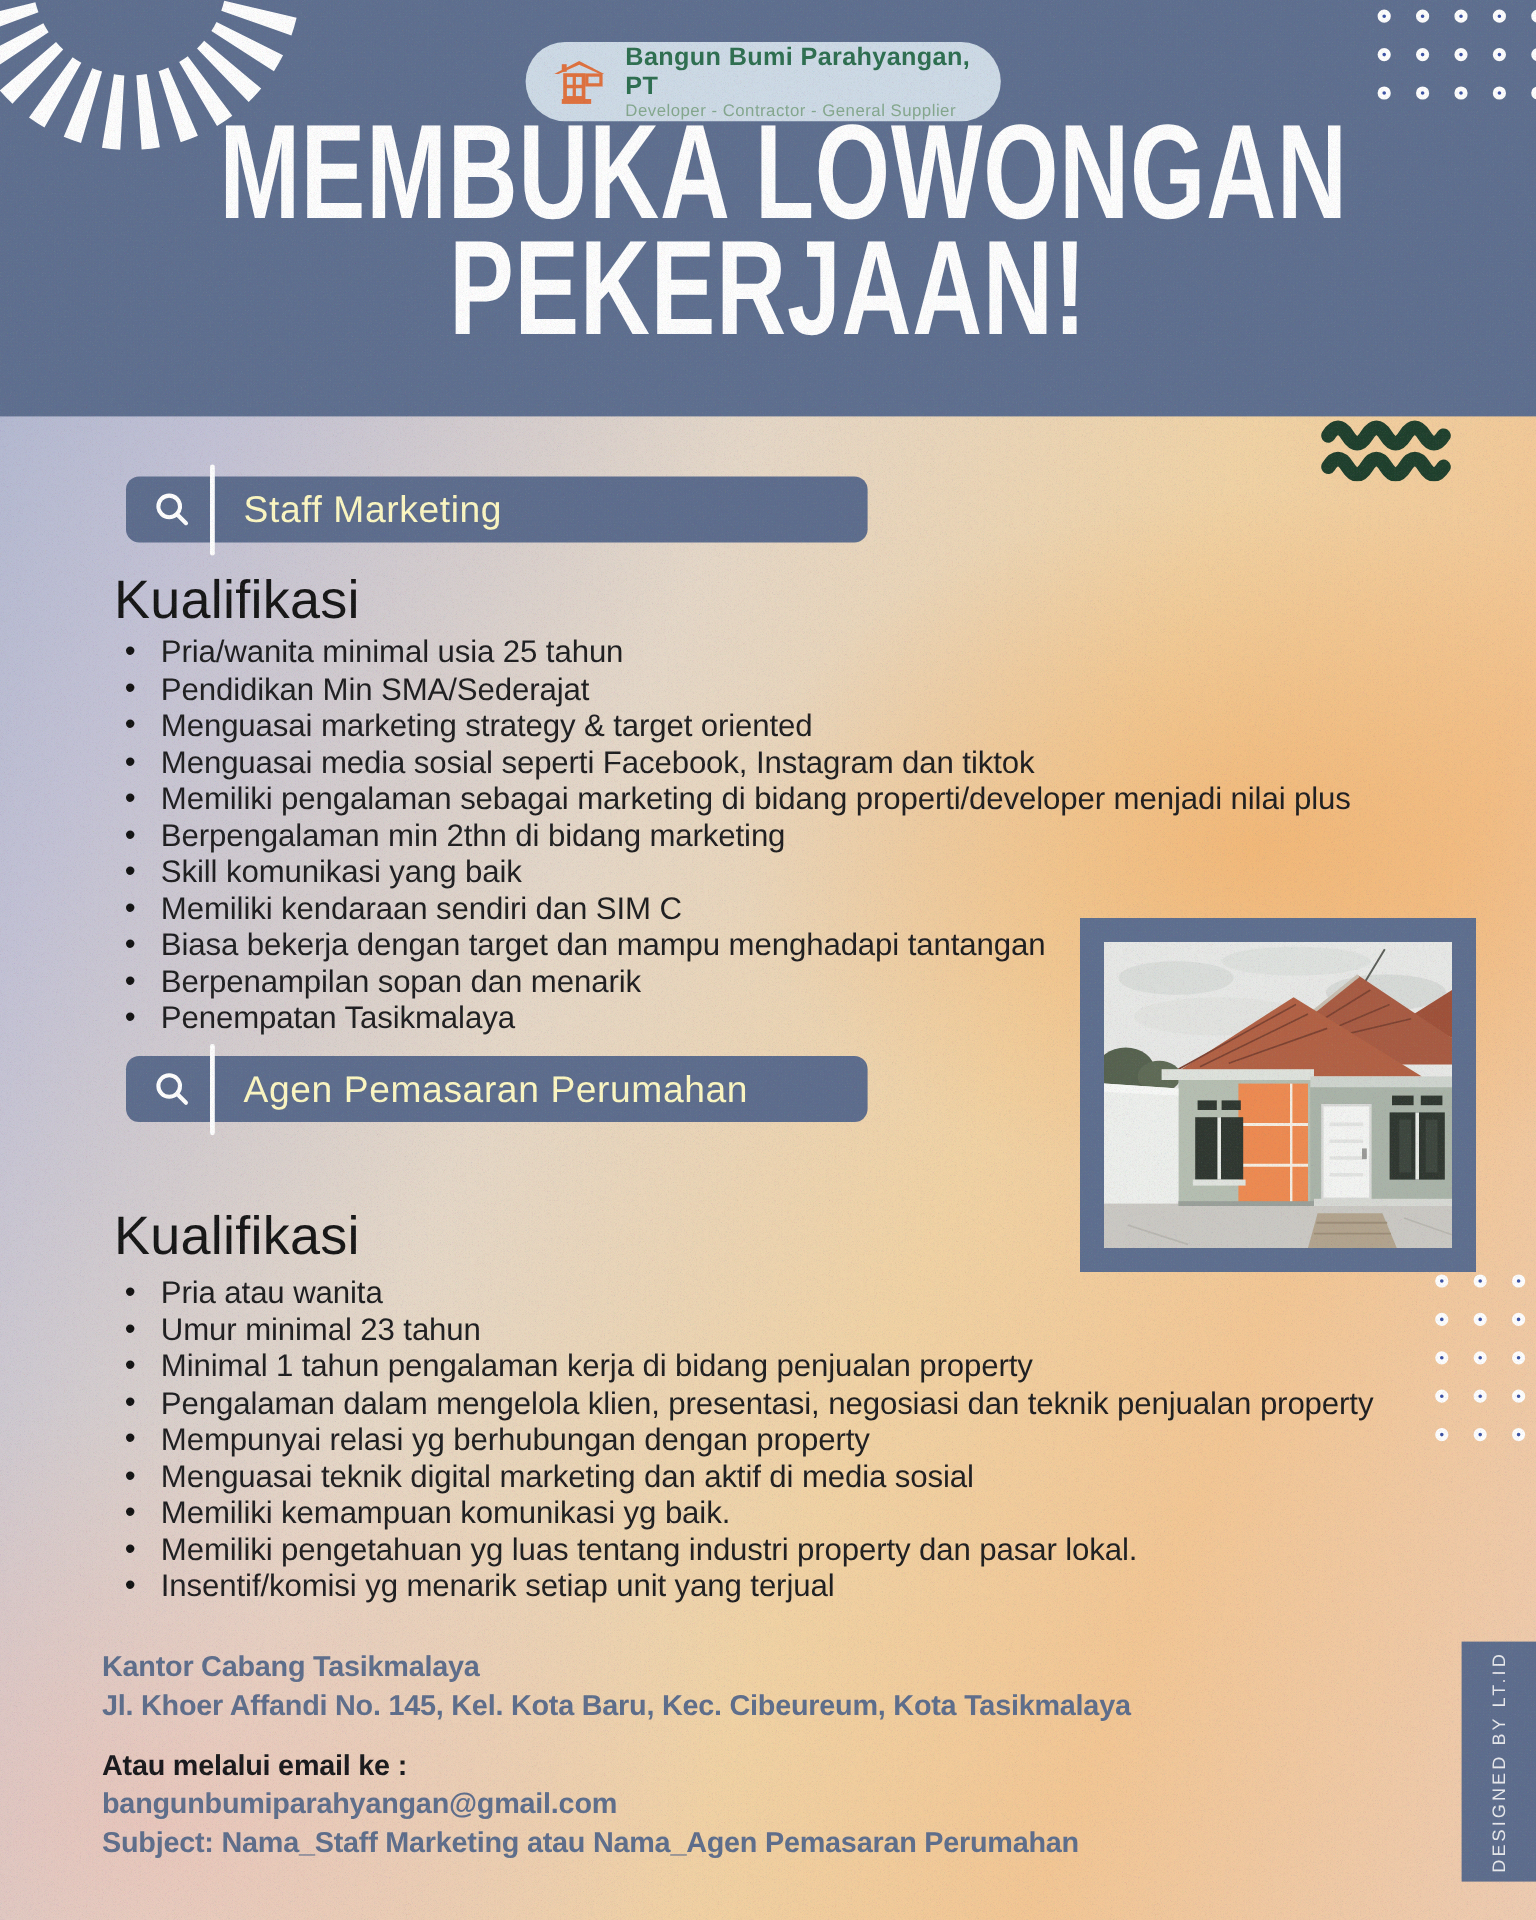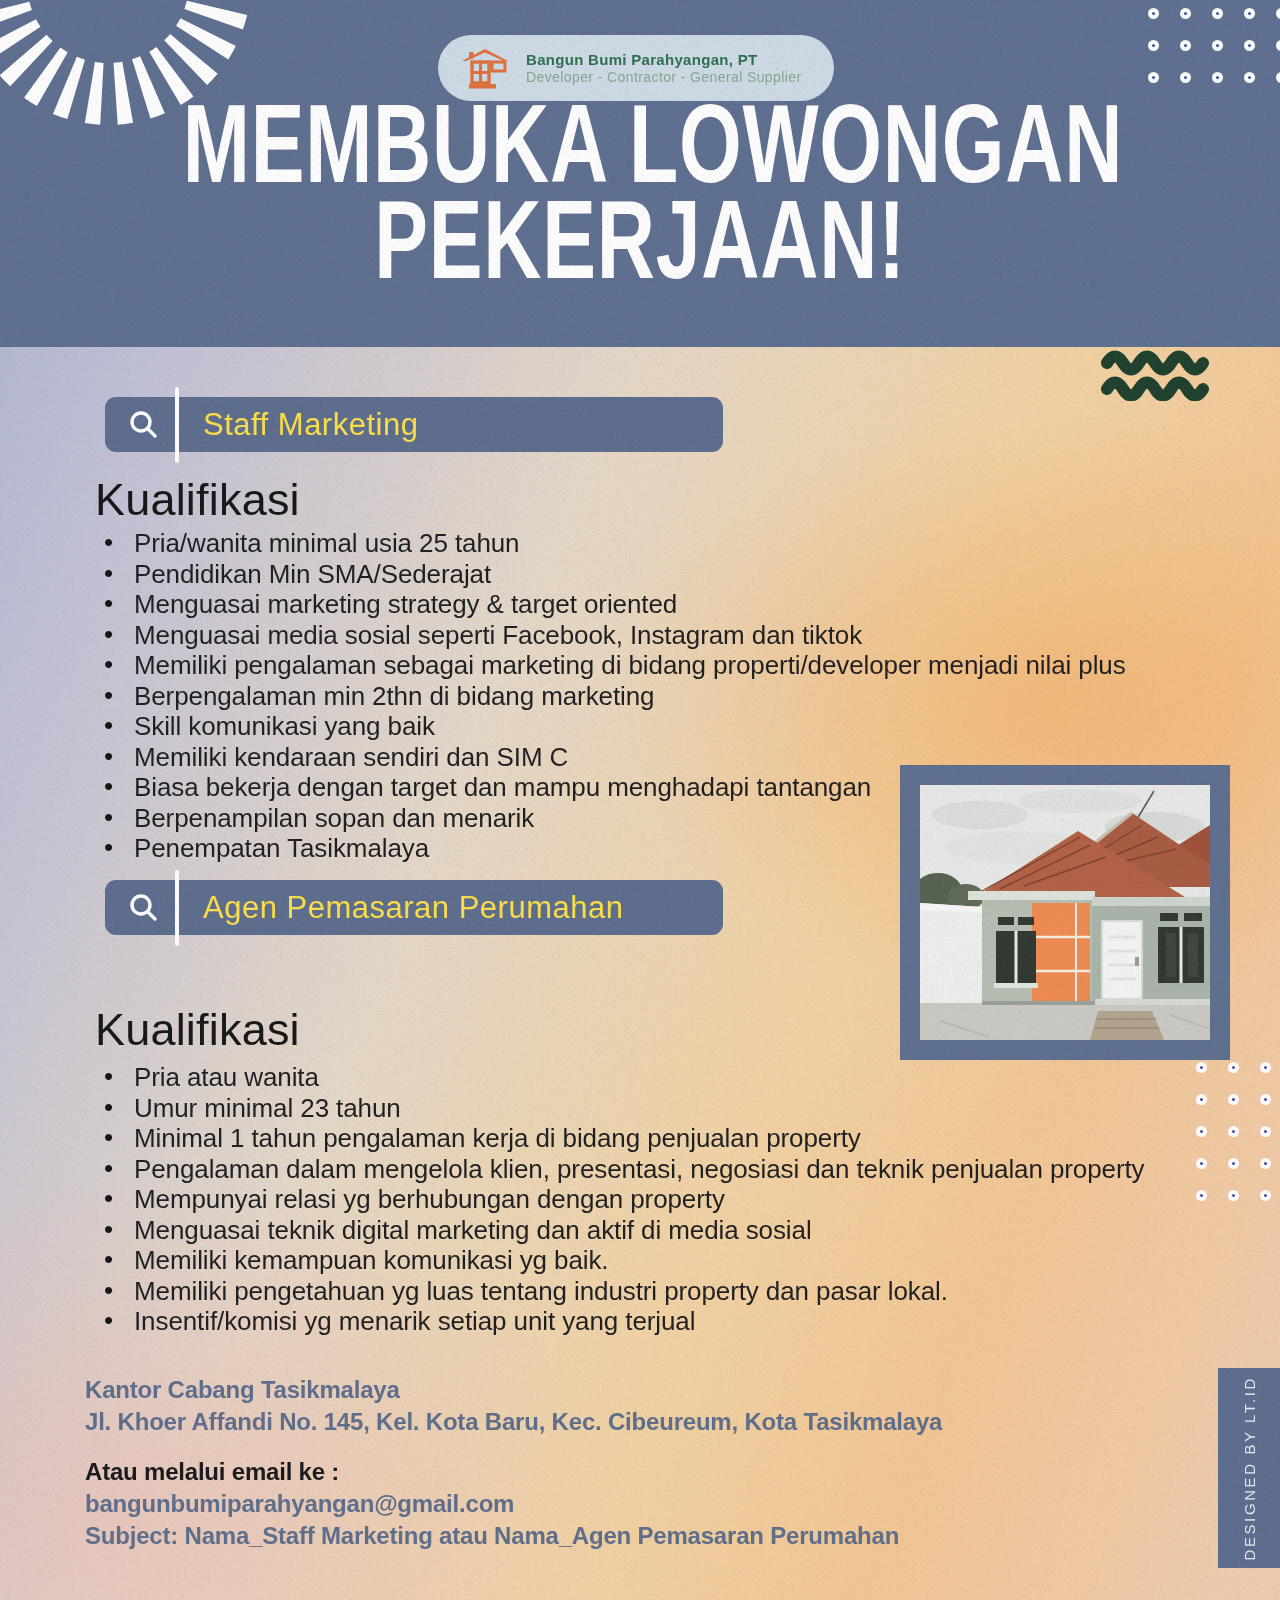--- a/index.html
+++ b/index.html
@@ -13,37 +13,37 @@
       linear-gradient(112deg, #a9b3cf 0%, #c3c2d6 17%, #e6d8c8 40%, #f2d3a4 62%, #f4c794 78%, #efccb2 100%);
   }
   
   .header { position:absolute; left:0; top:0; width:1280px; height:347px; background:#5d6e8f; }
   .striped-ring { position:absolute; left:0; top:0; pointer-events:none; }
   .logo-pill {
     position:absolute; left:438px; top:35px; width:396px; height:66px;
     background:#cedbe7; border-radius:33px; display:flex; align-items:center; padding:0 22px; gap:14px;
   }
   .logo-text { display:flex; flex-direction:column; line-height:1.15; }
-  .logo-company { font-size:15px; font-weight:700; color:#2c6e4f; letter-spacing:0.3px; }
+  .logo-company { font-size:21px; font-weight:700; color:#2c6e4f; letter-spacing:0.3px; }
   .logo-tagline { font-size:14px; font-weight:400; color:#84a88e; letter-spacing:0.4px; }
   .poster-title { position:absolute; left:0; top:96px; width:1280px; text-align:center; color:#ffffff; }
   .poster-title .line {
     display:inline-block; font-size:112px; font-weight:800; line-height:0.86;
     transform:scale(0.72,1); transform-origin:50% 50%; white-space:nowrap; letter-spacing:1px;
   }
   .dots { display:grid; position:absolute; }
   .dots .dot { width:11px; height:11px; border-radius:50%; background:#3950a5; border:4px solid #ffffff; display:block; }
   .dots-tr { left:1148px; top:8px; grid-template-columns:repeat(5,19px); grid-auto-rows:19px; gap:13px; }
   .dots-right { left:1196px; top:1062px; grid-template-columns:repeat(3,19px); grid-auto-rows:19px; gap:13px; }
   
   .waves { position:absolute; left:1100px; top:349px; }
   
   .section-bar {
     position:absolute; left:105px; width:618px; height:55px; background:#5c6c8d;
-    border-radius:11px; display:flex; align-items:center; color:#fde047;
+    border-radius:11px; display:flex; align-items:center; color:#fef9c3;
   }
   .bar-1 { top:397px; } .bar-2 { top:880px; }
   .bar-search { margin-left:22px; width:36px; display:flex; align-items:center; }
   .bar-divider { position:relative; width:4px; height:76px; background:#ffffff; margin-left:12px; border-radius:2px; }
   .bar-label { margin-left:24px; font-size:31px; font-weight:500; letter-spacing:0.5px; white-space:nowrap; }
   
   .kual { position:absolute; left:95px; font-size:45px; font-weight:400; color:#141414; letter-spacing:0.2px; }
   .kual-1 { top:474px; } .kual-2 { top:1004px; }
   .qlist { position:absolute; left:98px; width:1145px; list-style:none; }
   .qlist-1 { top:528px; } .qlist-2 { top:1062px; }

